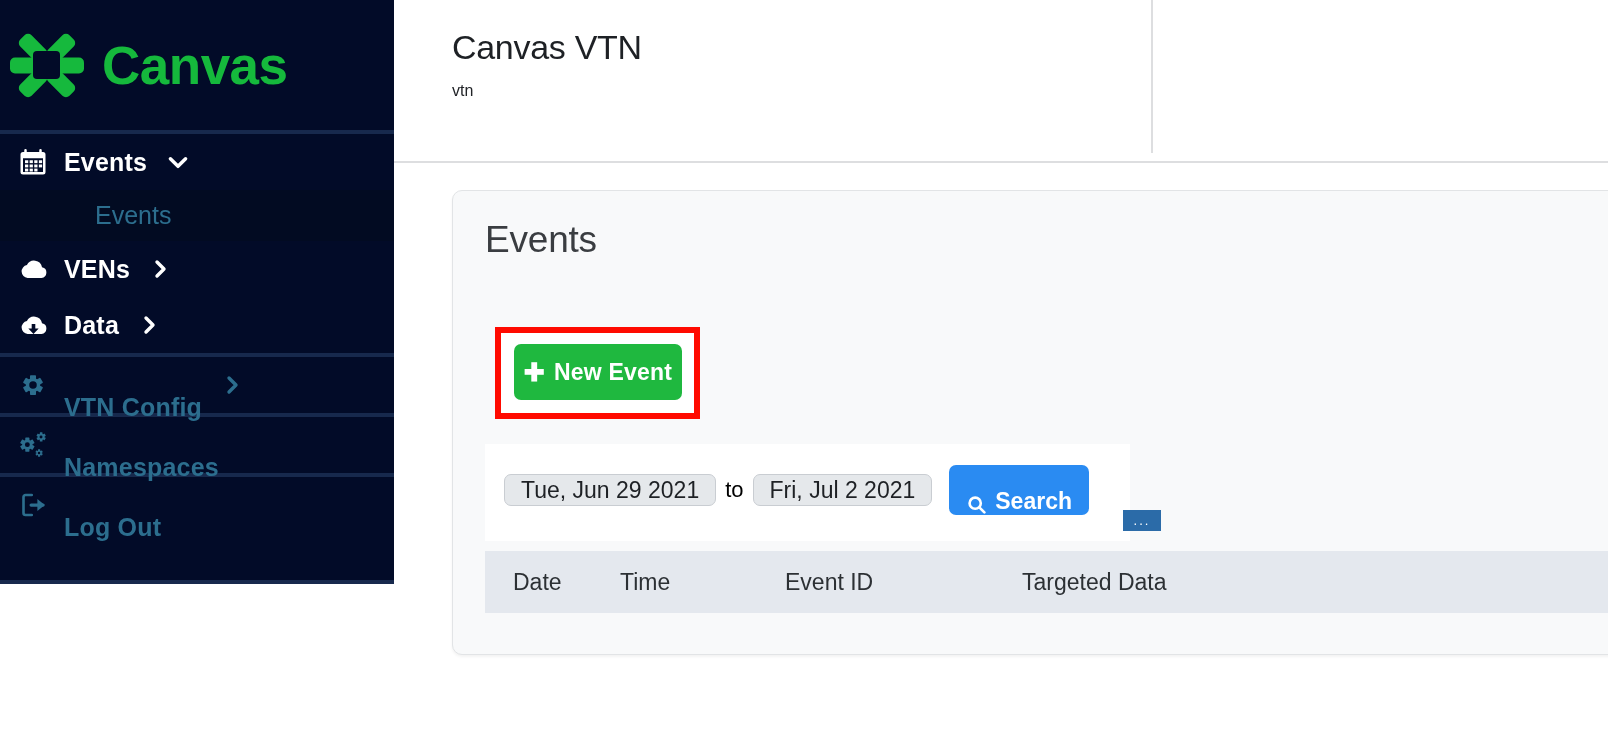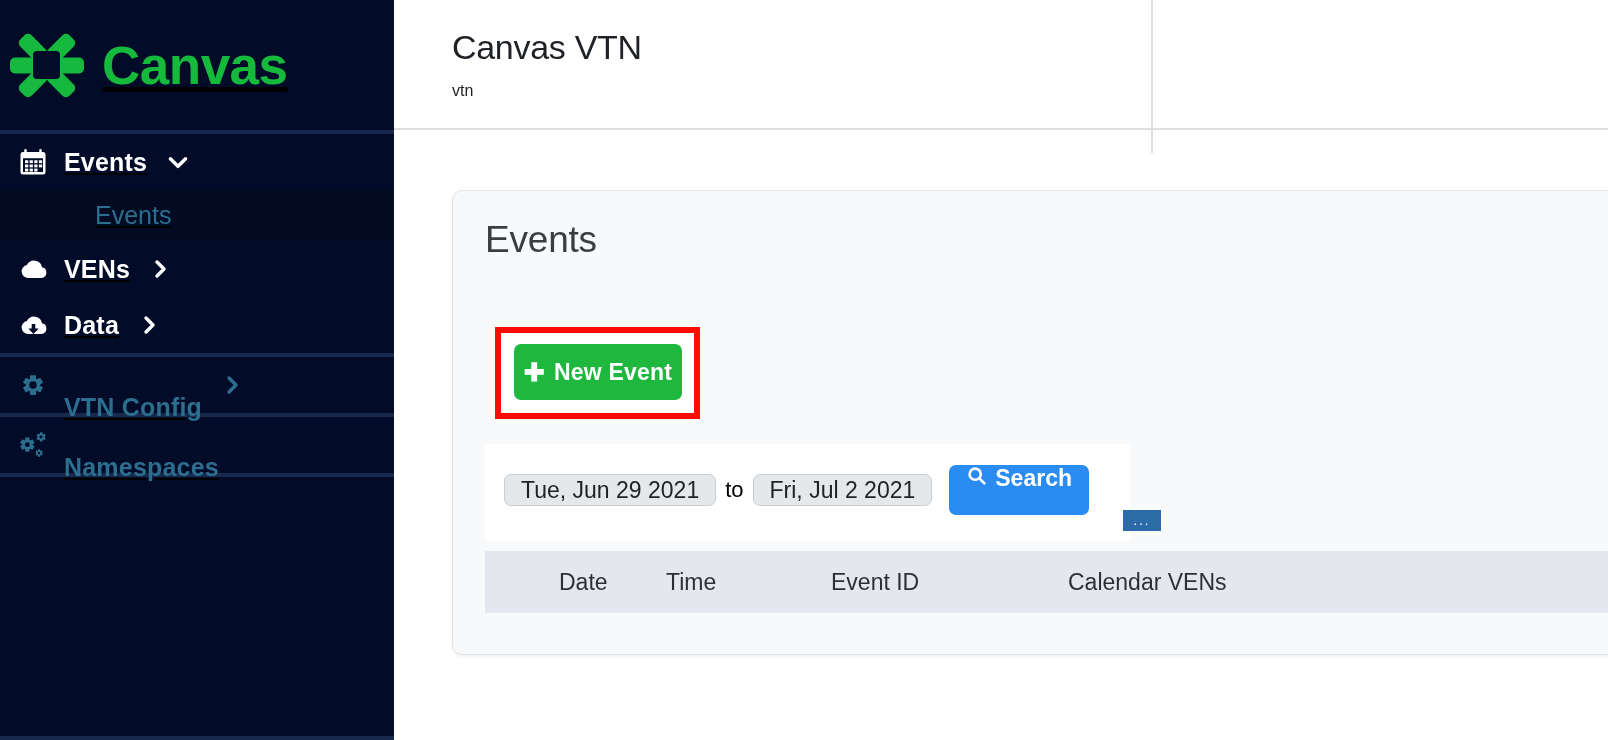--- a/index.html
+++ b/index.html
@@ -9,25 +9,24 @@
     overflow: hidden;
     font-family: "Liberation Sans", sans-serif;
     background: #ffffff;
   }
   .app { display: flex; width: 1608px; height: 740px; }
 
   
   .sidebar {
     width: 394px;
     min-width: 394px;
-    height: 740px;
+    height: 584px;
     background: #020B28;
     position: relative;
     overflow: hidden;
-    text-decoration: underline;
   }
   .brand {
     height: 130px;
     display: flex;
     align-items: center;
     padding-left: 6px;
     gap: 14px;
   }
   .brand-logo { width: 82px; height: 70px; flex: 0 0 82px; }
   .brand-name {
@@ -89,21 +88,21 @@
 
   
   .main {
     flex: 1;
     height: 740px;
     background: #ffffff;
     position: relative;
     overflow: hidden;
   }
   .page-header {
-    height: 130px;
+    height: 163px;
     border-bottom: 2px solid #DDDEE0;
     position: relative;
     background: #fff;
   }
   .ph-title {
     position: absolute;
     left: 58px; top: 28px;
     font-size: 34px;
     color: #1E2125;
     font-weight: normal;
@@ -216,21 +215,21 @@
     height: 50px;
     margin-left: 17px;
     background: #2A8BF2;
     border: none;
     border-radius: 7px;
     color: #ffffff;
     font-size: 23px;
     font-weight: bold;
     font-family: "Liberation Sans", sans-serif;
     display: flex;
-    align-items: flex-start;
+    align-items: flex-end;
     gap: 8px;
     padding: 0 17px;
     cursor: pointer;
   }
   .mag-icon { display: flex; align-items: center; }
   .more-badge {
     position: absolute;
     left: 638px;
     top: 66px;
     width: 38px;
@@ -256,21 +255,21 @@
     background: #E4E8EE;
     display: flex;
     align-items: center;
   }
   .th {
     font-size: 23px;
     color: #2C3034;
     font-weight: normal;
     white-space: nowrap;
   }
-  .th-date   { width: 135px; padding-left: 28px; margin-left: 46px; }
+  .th-date   { width: 135px; padding-left: 28px; }
   .th-time   { width: 165px; }
   .th-eventid{ width: 237px; }
   .th-status { width: 194px; }
   .th-vens   { width: 300px; }
   .table-body {
     position: absolute;
     left: 32px;
     top: 422px;
     width: 1218px;
     height: 42px;
@@ -395,20 +394,30 @@
           <path d="M13.2 13.9l-1.4-.8v-.8l1.4-.8a.4.4 0 0 0 .1-.6l-1.3-2.2a.4.4 0 0 0-.6-.1l-1.4.8-.7-.4V7.4a.4.4 0 0 0-.4-.4H6.3a.4.4 0 0 0-.4.4V9l-.7.4-1.4-.8a.4.4 0 0 0-.6.1L1.9 10.9a.4.4 0 0 0 .1.6l1.4.8v.8l-1.4.8a.4.4 0 0 0-.1.6l1.3 2.2a.4.4 0 0 0 .6.1l1.4-.8.7.4v1.6a.4.4 0 0 0 .4.4h2.6a.4.4 0 0 0 .4-.4v-1.6l.7-.4 1.4.8a.4.4 0 0 0 .6-.1l1.3-2.2a.4.4 0 0 0-.1-.6zm-5.6.8a2 2 0 1 1 2-2 2 2 0 0 1-2 2z"></path>
           <path d="M22.4 7.2l-.9-.5v-.5l.9-.5a.3.3 0 0 0 .1-.4l-.8-1.4a.3.3 0 0 0-.4-.1l-.9.5-.5-.3V3a.3.3 0 0 0-.3-.3h-1.6a.3.3 0 0 0-.3.3v1l-.5.3-.9-.5a.3.3 0 0 0-.4.1l-.8 1.4a.3.3 0 0 0 .1.4l.9.5v.5l-.9.5a.3.3 0 0 0-.1.4l.8 1.4a.3.3 0 0 0 .4.1l.9-.5.5.3v1a.3.3 0 0 0 .3.3h1.6a.3.3 0 0 0 .3-.3v-1l.5-.3.9.5a.3.3 0 0 0 .4-.1l.8-1.4a.3.3 0 0 0-.1-.4zm-3.7.5a1.2 1.2 0 1 1 1.2-1.2 1.2 1.2 0 0 1-1.2 1.2z"></path>
           <path d="M20 20.1l-.7-.4v-.4l.7-.4a.3.3 0 0 0 .1-.3l-.6-1.1a.3.3 0 0 0-.3-.1l-.7.4-.4-.2v-.8a.3.3 0 0 0-.3-.3h-1.3a.3.3 0 0 0-.3.3v.8l-.4.2-.7-.4a.3.3 0 0 0-.3.1l-.6 1.1a.3.3 0 0 0 .1.3l.7.4v.4l-.7.4a.3.3 0 0 0-.1.3l.6 1.1a.3.3 0 0 0 .3.1l.7-.4.4.2v.8a.3.3 0 0 0 .3.3h1.3a.3.3 0 0 0 .3-.3v-.8l.4-.2.7.4a.3.3 0 0 0 .3-.1l.6-1.1a.3.3 0 0 0-.1-.3zm-2.9.4a1 1 0 1 1 1-1 1 1 0 0 1-1 1z"></path>
         </svg>
       </span>
       <span class="lbl">Namespaces</span>
     </div>
 
     <div class="sb-sep"></div>
 
+    <div class="nav-item muted">
+      <span class="ico">
+        <svg width="30" height="30" viewBox="0 0 24 24" fill="none" stroke="currentColor" stroke-width="2.1" stroke-linecap="round" stroke-linejoin="round" aria-hidden="true">
+          <path d="M11 4H6a1.6 1.6 0 0 0-1.6 1.6v12.8A1.6 1.6 0 0 0 6 20h5"></path>
+          <polygon points="15.5,7.2 21.4,12 15.5,16.8" fill="currentColor" stroke="none"></polygon>
+          <line x1="10.5" y1="12" x2="20" y2="12" stroke-width="2.6"></line>
+        </svg>
+      </span>
+      <span class="lbl">Log Out</span>
+    </div>
 
     <div class="sb-sep" style="position:absolute;bottom:0;"></div>
   </aside>
 
   <section class="main">
 
     <div class="page-header">
       <div class="ph-title">Canvas VTN</div>
       <div class="ph-sub">vtn</div>
       <div class="ph-divider"></div>
@@ -443,20 +452,20 @@
             <span>Search</span>
           </button>
         </div>
         <div class="more-badge">...</div>
       </div>
 
       <div class="table-head">
         <div class="th th-date">Date</div>
         <div class="th th-time">Time</div>
         <div class="th th-eventid">Event ID</div>
-        <div class="th th-vens">Calendar VENs</div>
+        <div class="th th-vens">Targeted Data</div>
       </div>
 
       <div class="table-body"></div>
     </div>
 
   </section>
 </div>
 
 </body></html>

